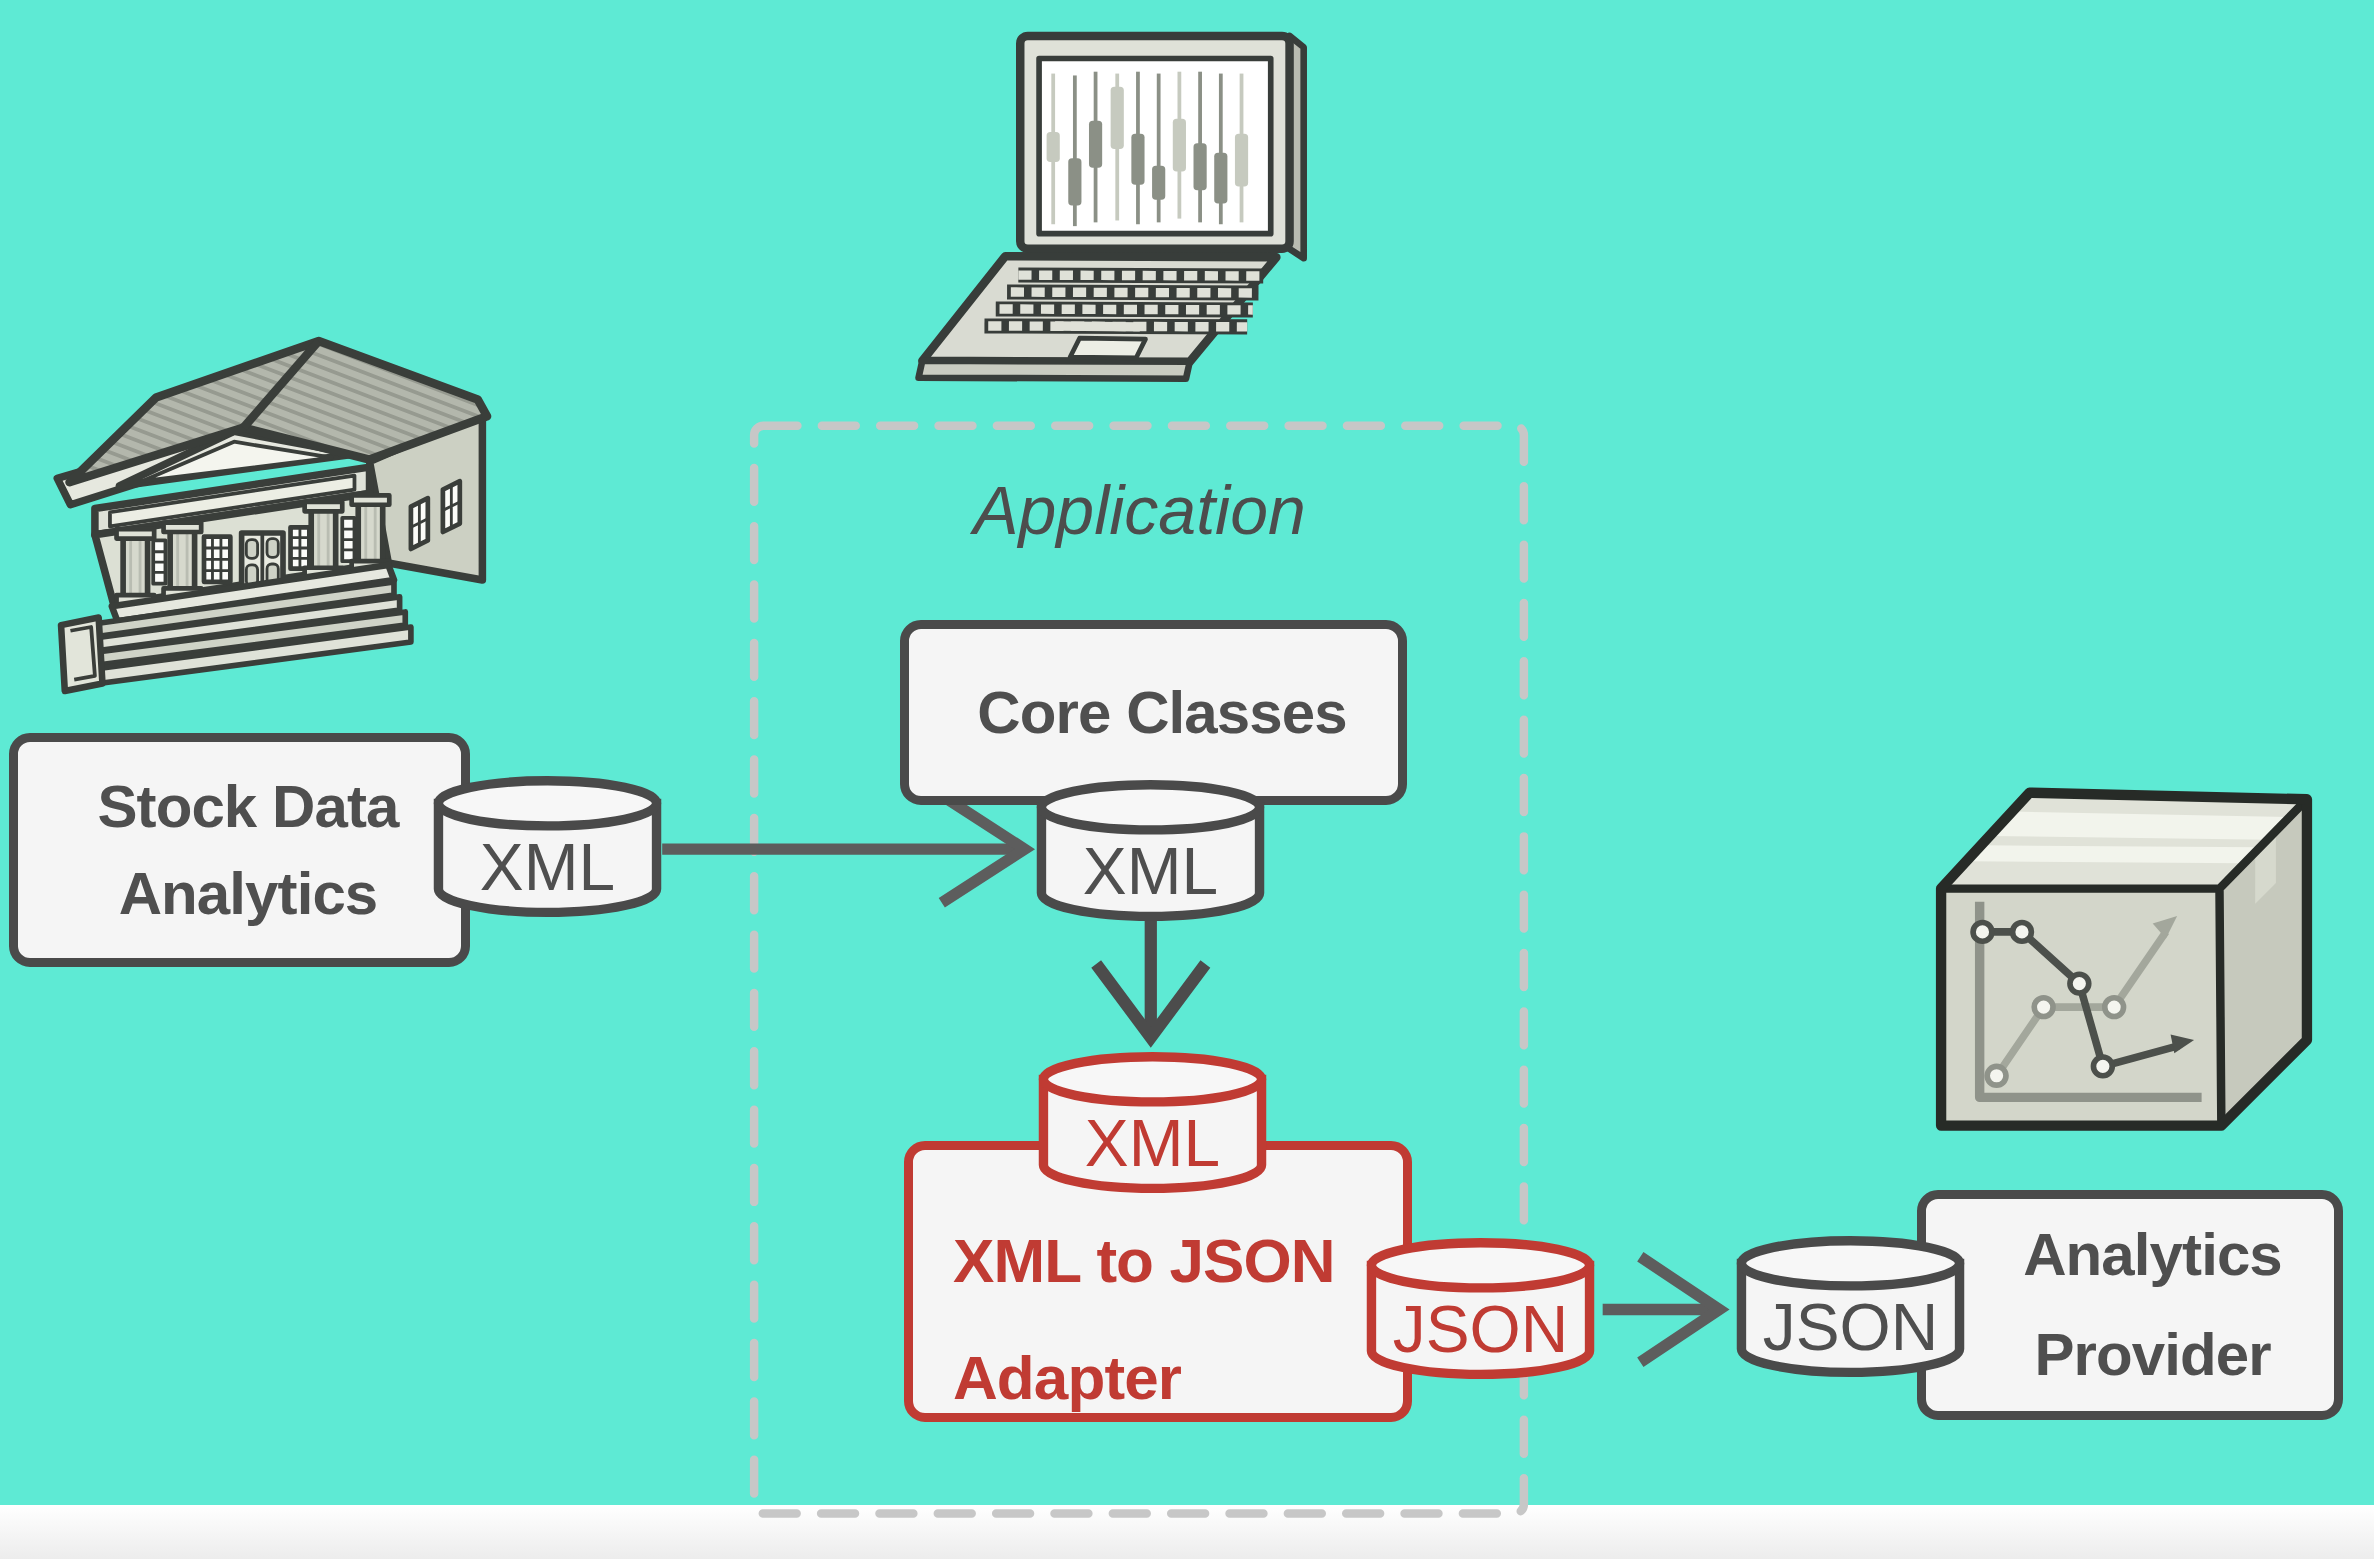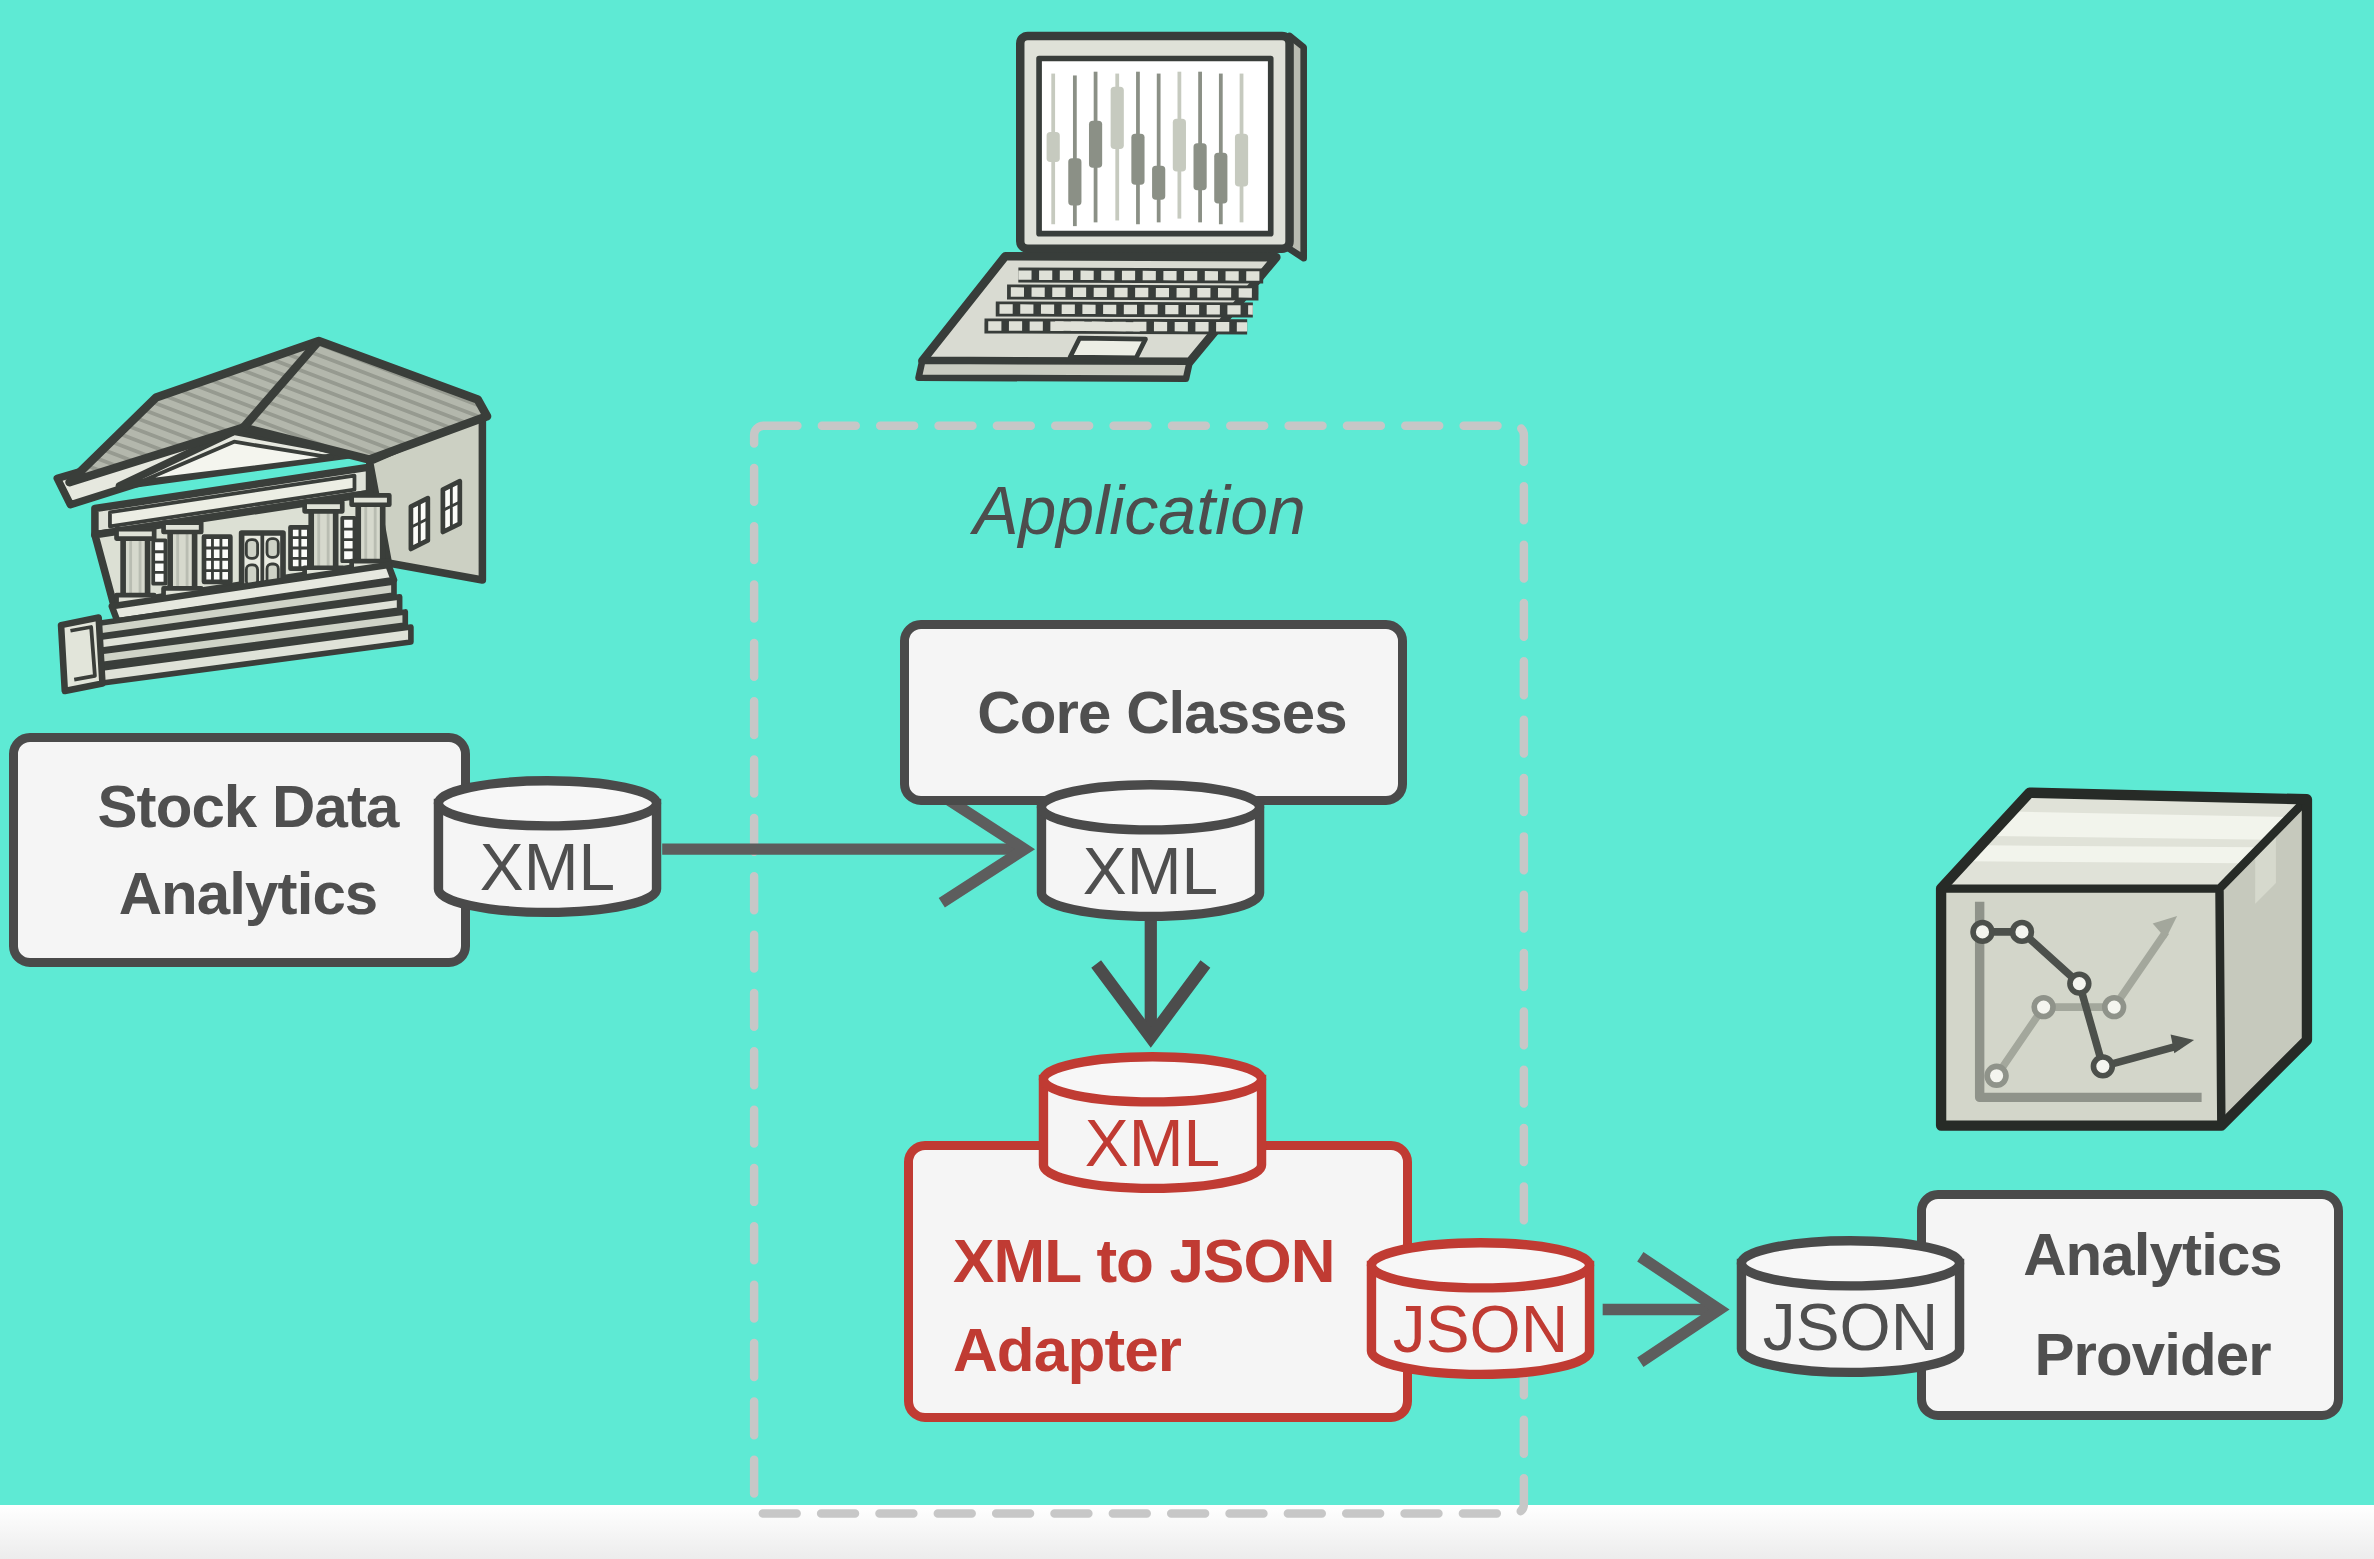--- a/index.html
+++ b/index.html
@@ -233,21 +233,21 @@
 
   <div class="box" style="left:9px;top:733px;width:461px;height:234px;">
     <div class="bl">Stock Data</div>
     <div class="bl">Analytics</div>
   </div>
 
   <div class="box" style="left:900px;top:620px;width:507px;height:185px;">
     <div class="bl">Core Classes</div>
   </div>
 
-  <div class="box red" style="left:904px;top:1141px;width:508px;height:281px;padding-left:40px;padding-top:66px;justify-content:flex-start;">
+  <div class="box red" style="left:904px;top:1141px;width:508px;height:281px;padding-left:40px;padding-top:66px;justify-content:flex-start;gap:28px;">
     <div class="bl">XML to JSON</div>
     <div class="bl">Adapter</div>
   </div>
 
   <div class="box" style="left:1917px;top:1190px;width:426px;height:230px;padding-left:45px;gap:8px;">
     <div class="bl" style="line-height:92px;">Analytics</div>
     <div class="bl" style="line-height:92px;">Provider</div>
   </div>
 
   <svg class="abs" style="left:430px;top:775px;" width="235" height="146" viewBox="0 0 250 155">

